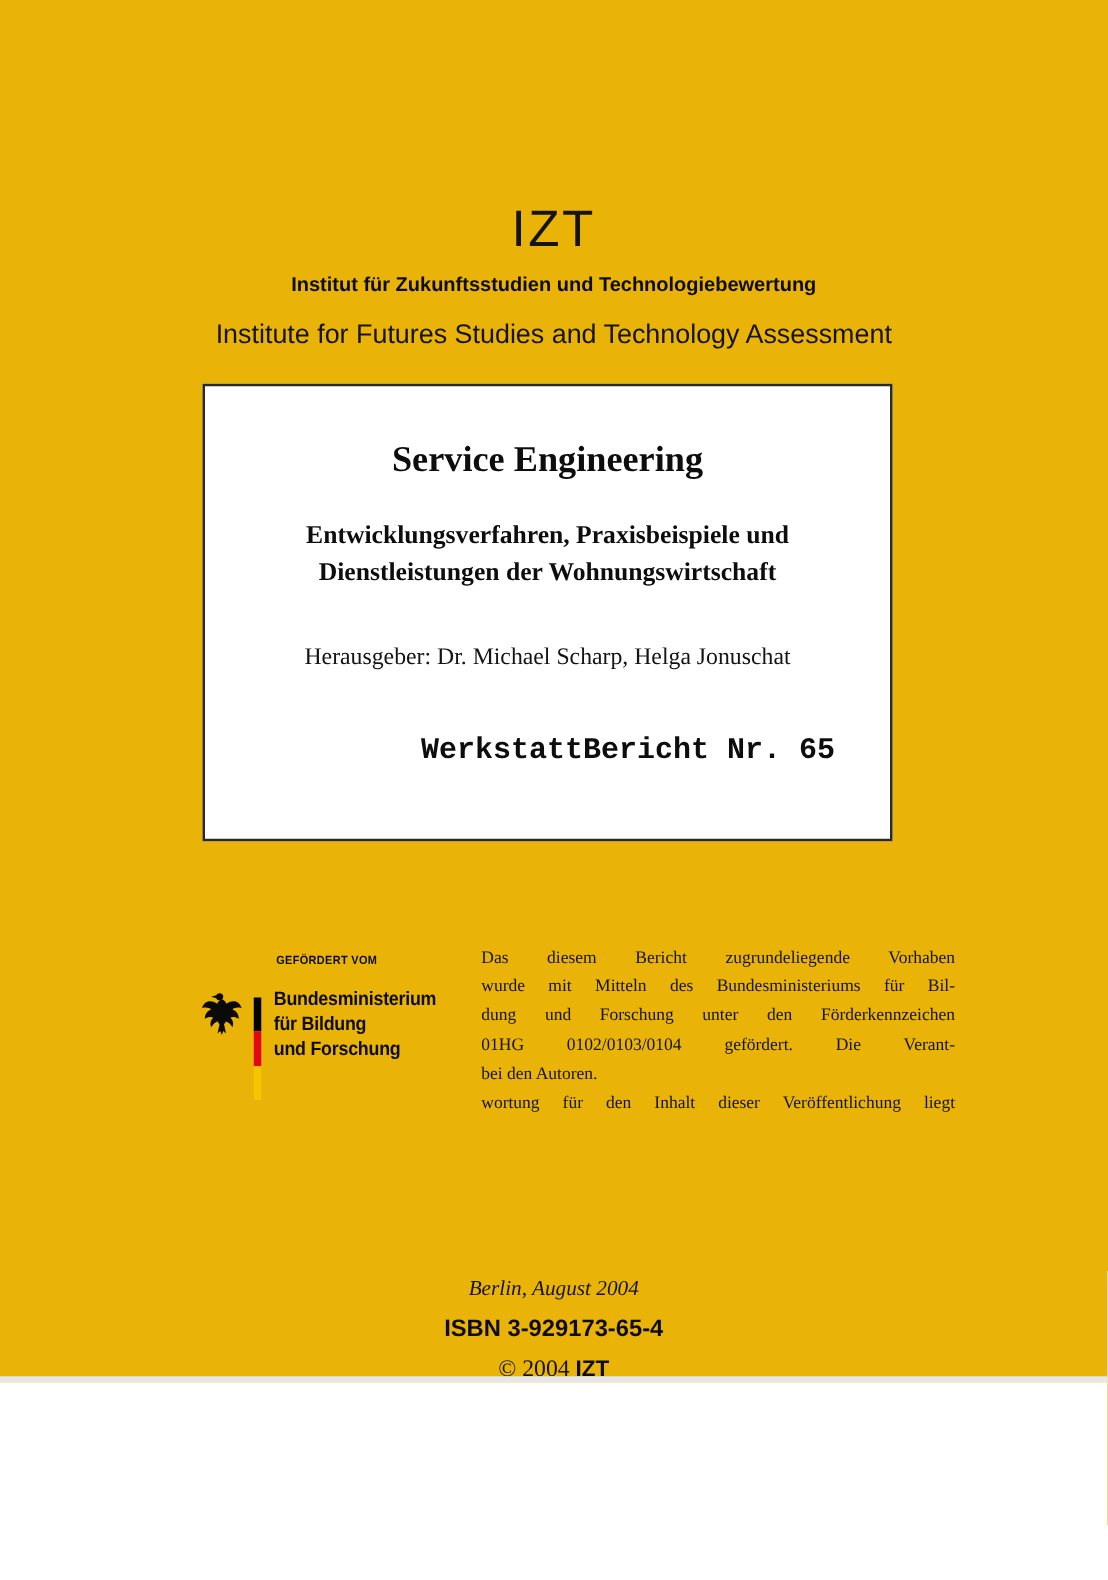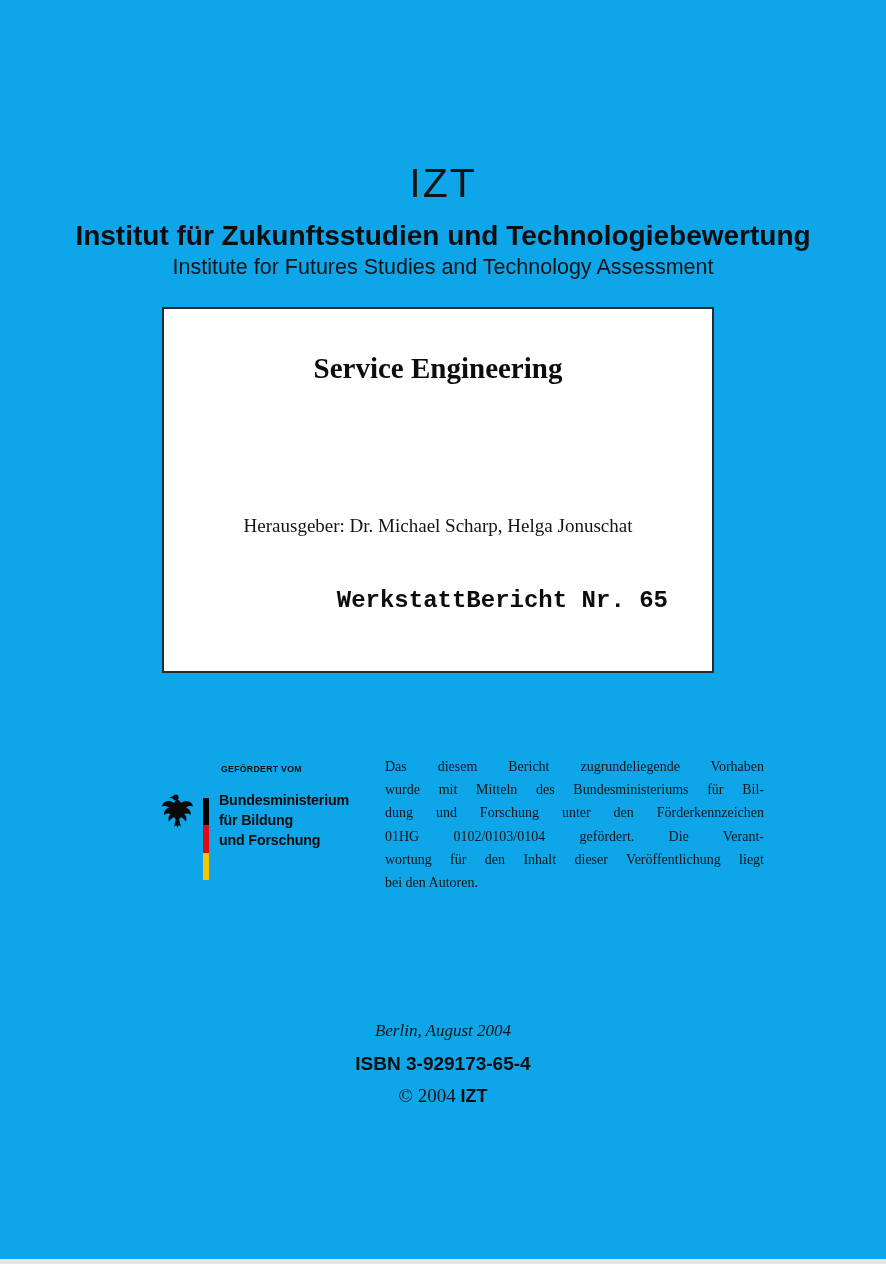--- a/index.html
+++ b/index.html
@@ -1,38 +1,38 @@
 <!DOCTYPE html>
 <html><head>
 <meta charset="utf-8">
 <style>
   * { margin: 0; padding: 0; box-sizing: border-box; }
   html, body { background: #fff; }
   .page {
     position: relative;
     width: 886px;
-    height: 1264px;
-    background: #0ea5e9;
+    height: 1106px;
+    background: #eab308;
     overflow: hidden;
     color: #111;
     font-family: "Liberation Sans", sans-serif;
   }
 
   
   .izt-logo {
     position: absolute; top: 160px; left: 0; width: 100%;
     text-align: center;
     font-family: "Liberation Sans", sans-serif;
     font-size: 41px; font-weight: 400; letter-spacing: 2px;
     color: #141414;
   }
   .institute-de {
     position: absolute; top: 220px; left: 0; width: 100%;
     text-align: center;
-    font-size: 28px; font-weight: 700; color: #0d0d0d;
+    font-size: 16px; font-weight: 700; color: #0d0d0d;
   }
   .institute-en {
     position: absolute; top: 255px; left: 0; width: 100%;
     text-align: center;
     font-size: 21.5px; font-weight: 400; color: #141414;
   }
 
   
   .title-box {
     position: absolute; left: 162px; top: 307px;
@@ -132,20 +132,24 @@
 <body>
 
 <div class="page">
 
   <div class="izt-logo">IZT</div>
   <div class="institute-de">Institut für Zukunftsstudien und Technologiebewertung</div>
   <div class="institute-en">Institute for Futures Studies and Technology Assessment</div>
 
   <div class="title-box">
     <div class="box-title">Service Engineering</div>
+    <div class="box-subtitle">
+      <div>Entwicklungsverfahren, Praxisbeispiele und</div>
+      <div>Dienstleistungen der Wohnungswirtschaft</div>
+    </div>
     <div class="box-editors">Herausgeber: Dr. Michael Scharp, Helga Jonuschat</div>
     <div class="box-report">WerkstattBericht Nr. 65</div>
   </div>
 
   <div class="funded-by-label">GEFÖRDERT VOM</div>
 
   <svg class="eagle" viewBox="0 0 60 64" xmlns="http://www.w3.org/2000/svg">
     <g fill="#0a0a0a">
 
       <circle cx="26" cy="8" r="5"></circle>
@@ -171,22 +175,22 @@
     <div>Bundesministerium</div>
     <div>für Bildung</div>
     <div>und Forschung</div>
   </div>
 
   <div class="disclaimer">
     <div class="dline">Das diesem Bericht zugrundeliegende Vorhaben</div>
     <div class="dline">wurde mit Mitteln des Bundesministeriums für Bil-</div>
     <div class="dline">dung und Forschung unter den Förderkennzeichen</div>
     <div class="dline">01HG 0102/0103/0104 gefördert. Die Verant-</div>
+    <div class="dline last">bei den Autoren.</div>
     <div class="dline">wortung für den Inhalt dieser Veröffentlichung liegt</div>
-    <div class="dline last">bei den Autoren.</div>
   </div>
 
   <div class="place-date">Berlin, August 2004</div>
   <div class="isbn">ISBN 3-929173-65-4</div>
   <div class="copyright"><span>© 2004 </span><span class="org">IZT</span></div>
 
   <div class="bottom-strip"></div>
 </div>
 
 </body></html>

